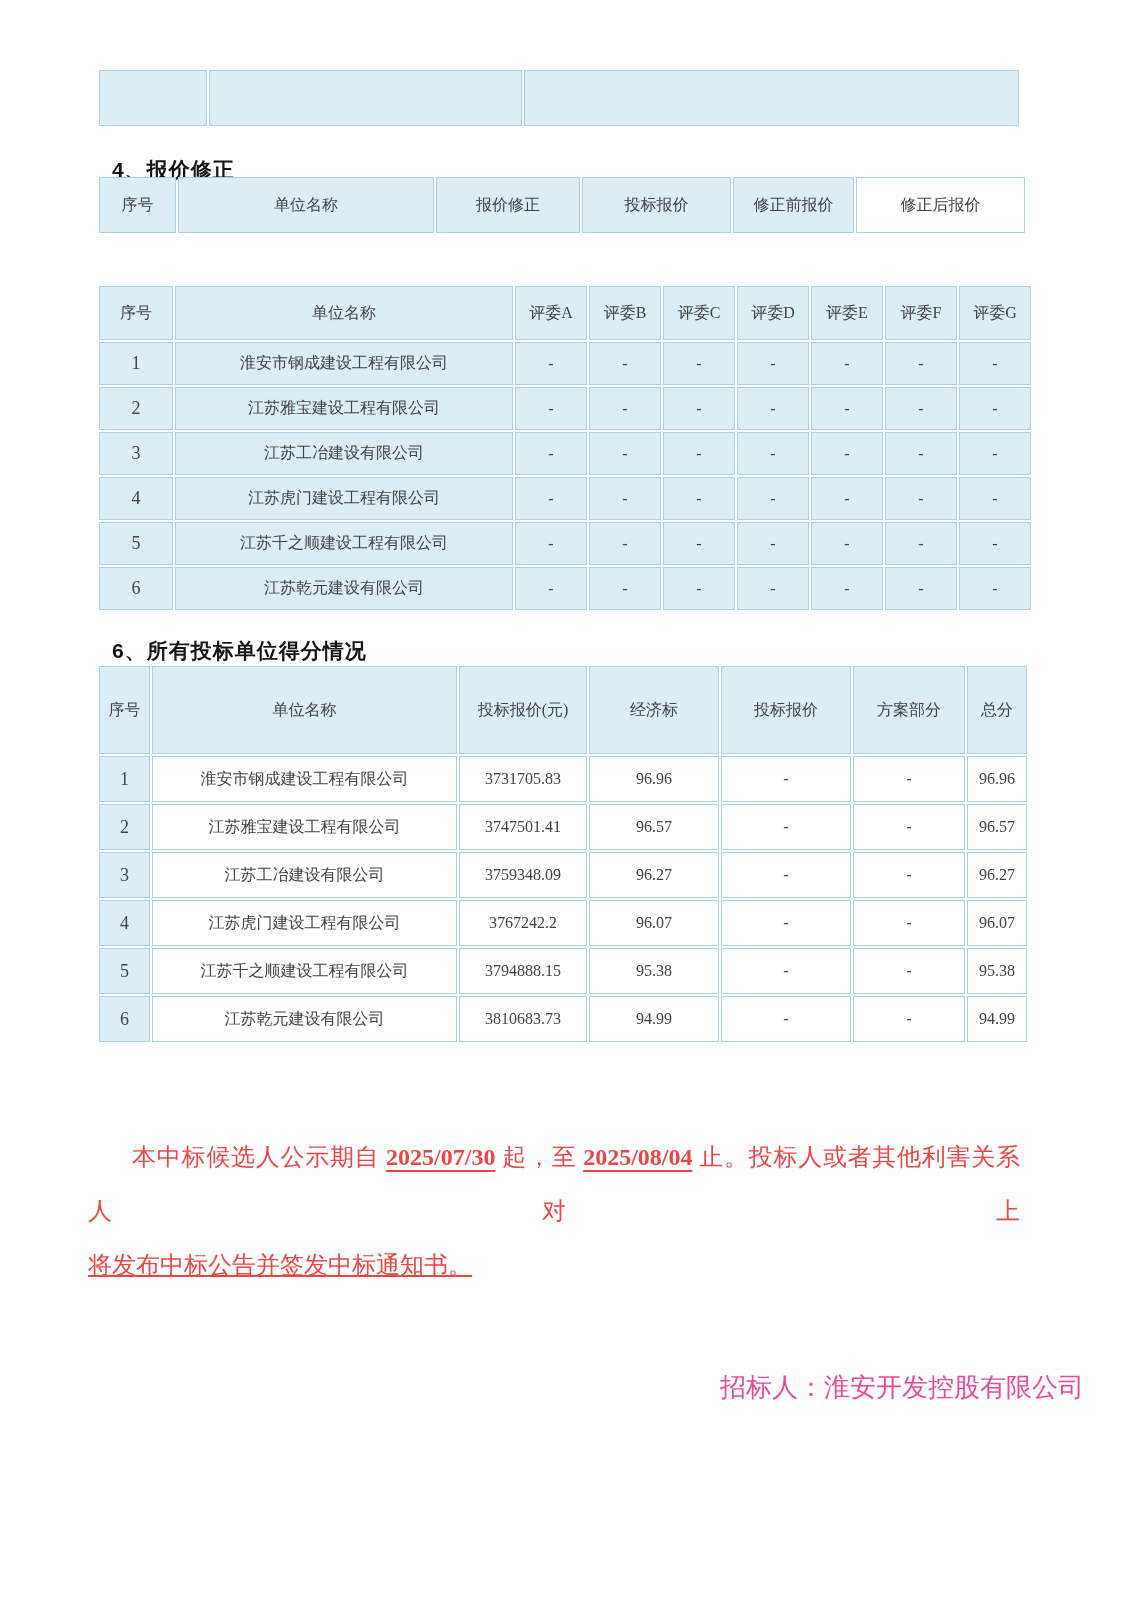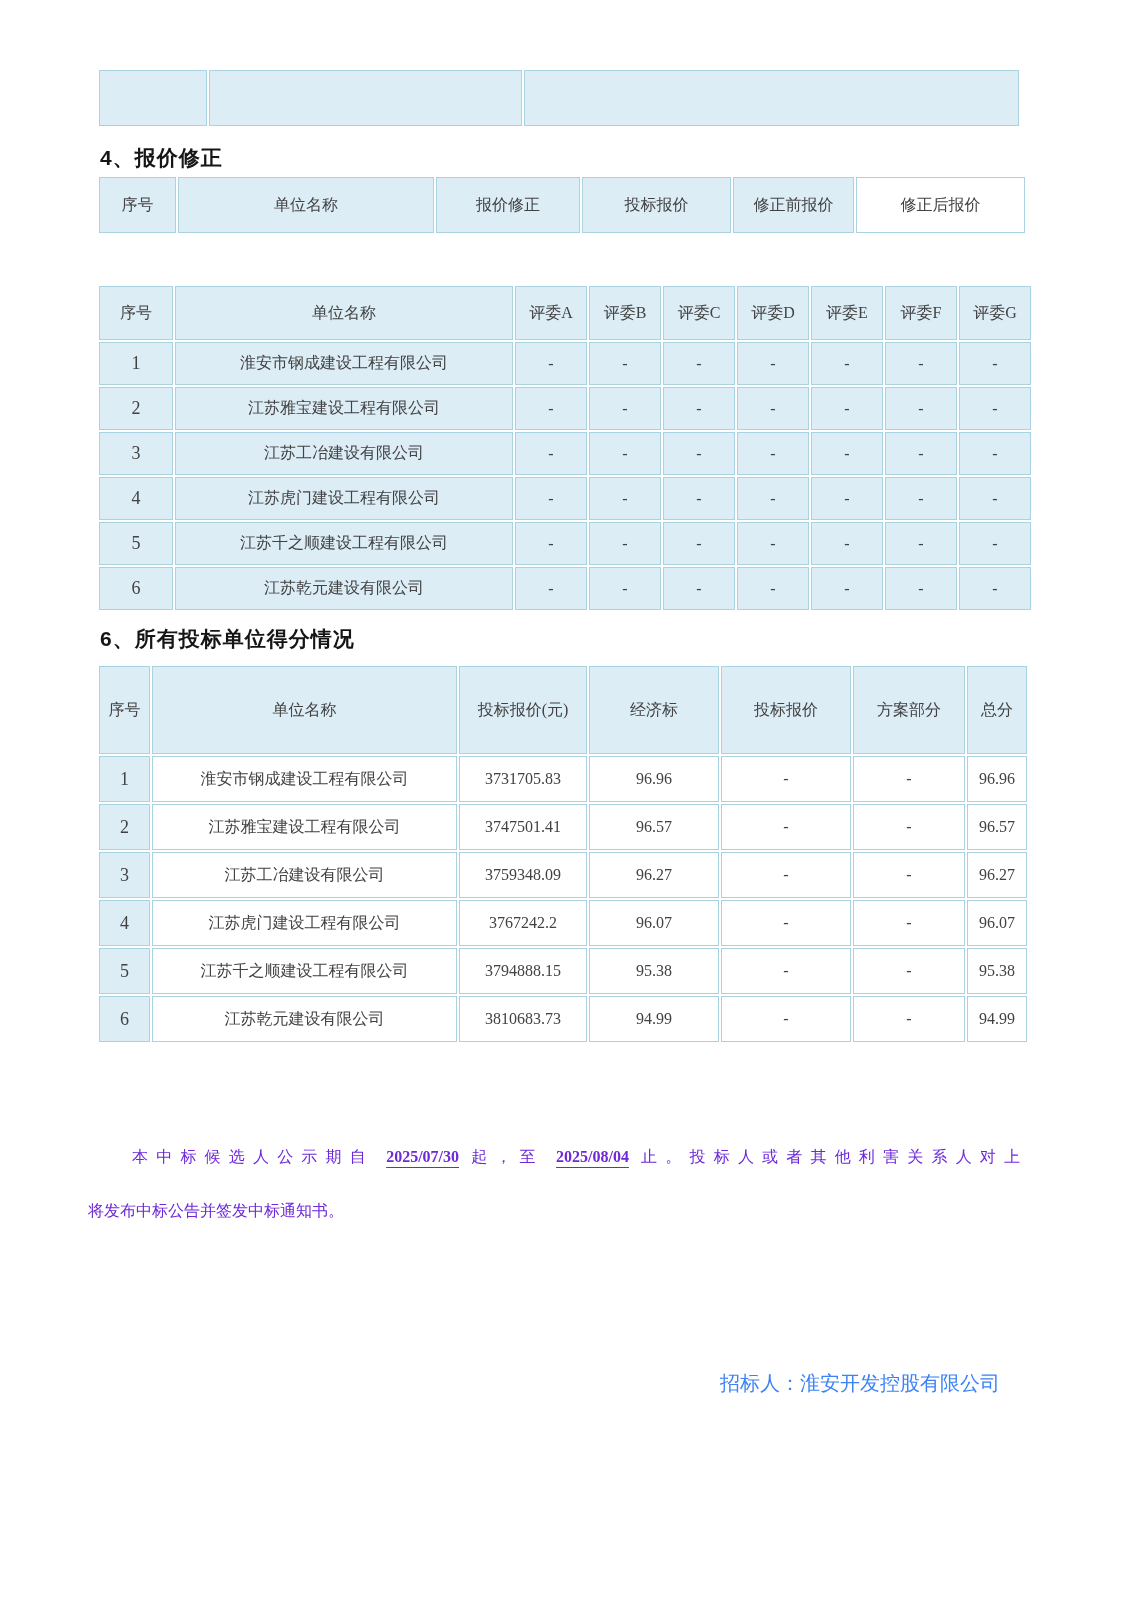--- a/index.html
+++ b/index.html
@@ -38,58 +38,58 @@
   .t4 td{height:54px;}
   .t5 tr.hdr td{height:52px;}
   .t5 tr.data td{height:41px;}
   .t6 tr.hdr td{height:86px;}
   .t6 tr.data td{height:44px;background:#ffffff;}
   .t6 tr.data td:first-child{background:#dcedf6;}
   
   .section-heading{
     position:absolute;
     left:100px;
-    margin:0;
+    margin:12px;
     font-family:"Liberation Sans","DejaVu Sans",sans-serif;
     font-size:21px;
     font-weight:bold;
     color:#151515;
     letter-spacing:1px;
     white-space:nowrap;
   }
   #h4{top:144px;}
   #h5{top:252px;}
   #h6{top:625px;}
   #h7{top:1085px;font-size:22px;}
   #h7 .winner{
     text-decoration:underline;
     text-underline-offset:6px;
   }
   
   .para{
     position:absolute;
     left:88px;top:1130px;width:932px;
-    font-size:16px;
+    font-size:24px;
     line-height:54px;
-    color:#6d28d9;
+    color:#ef4444;
   }
   .para .line{text-align:justify;text-align-last:justify;}
   .para .line.first{text-indent:44px;}
-  .para .line.last{text-align:center;text-align-last:left;}
+  .para .line.last{text-align:center;text-align-last:left;text-decoration:underline;}
   .u{
     font-weight:bold;
     text-decoration:underline;
     text-underline-offset:5px;
   }
   
   .sig-line{
     position:absolute;
     left:720px;
-    font-size:20px;
-    color:#3b82f6;
+    font-size:26px;
+    color:#ec4899;
     white-space:nowrap;
   }
   #sig-bidder{top:1370px;}
   #sig-date{top:1422px;}
 </style>
 </head>
 <body>
 
 <div class="page">
 

